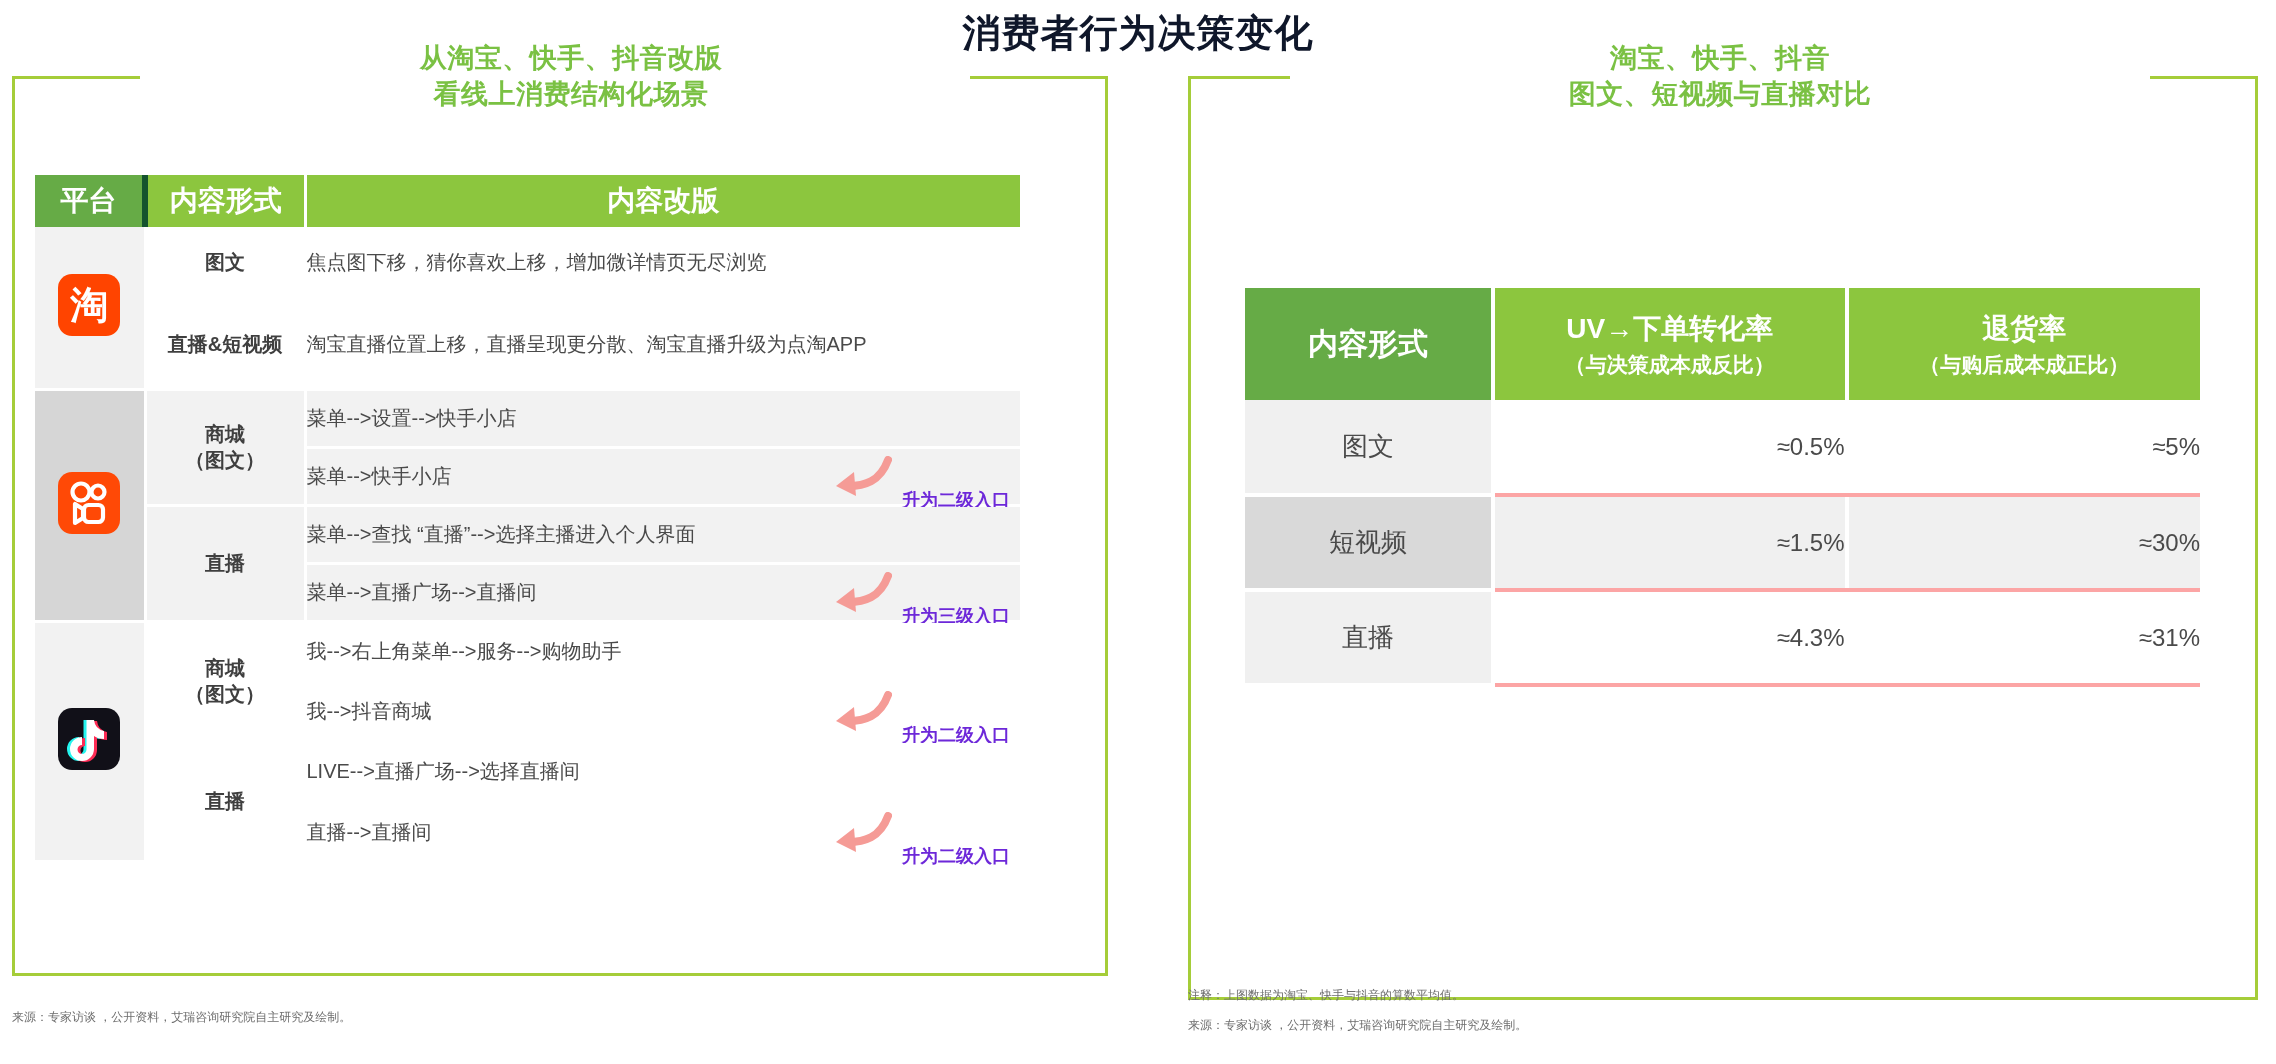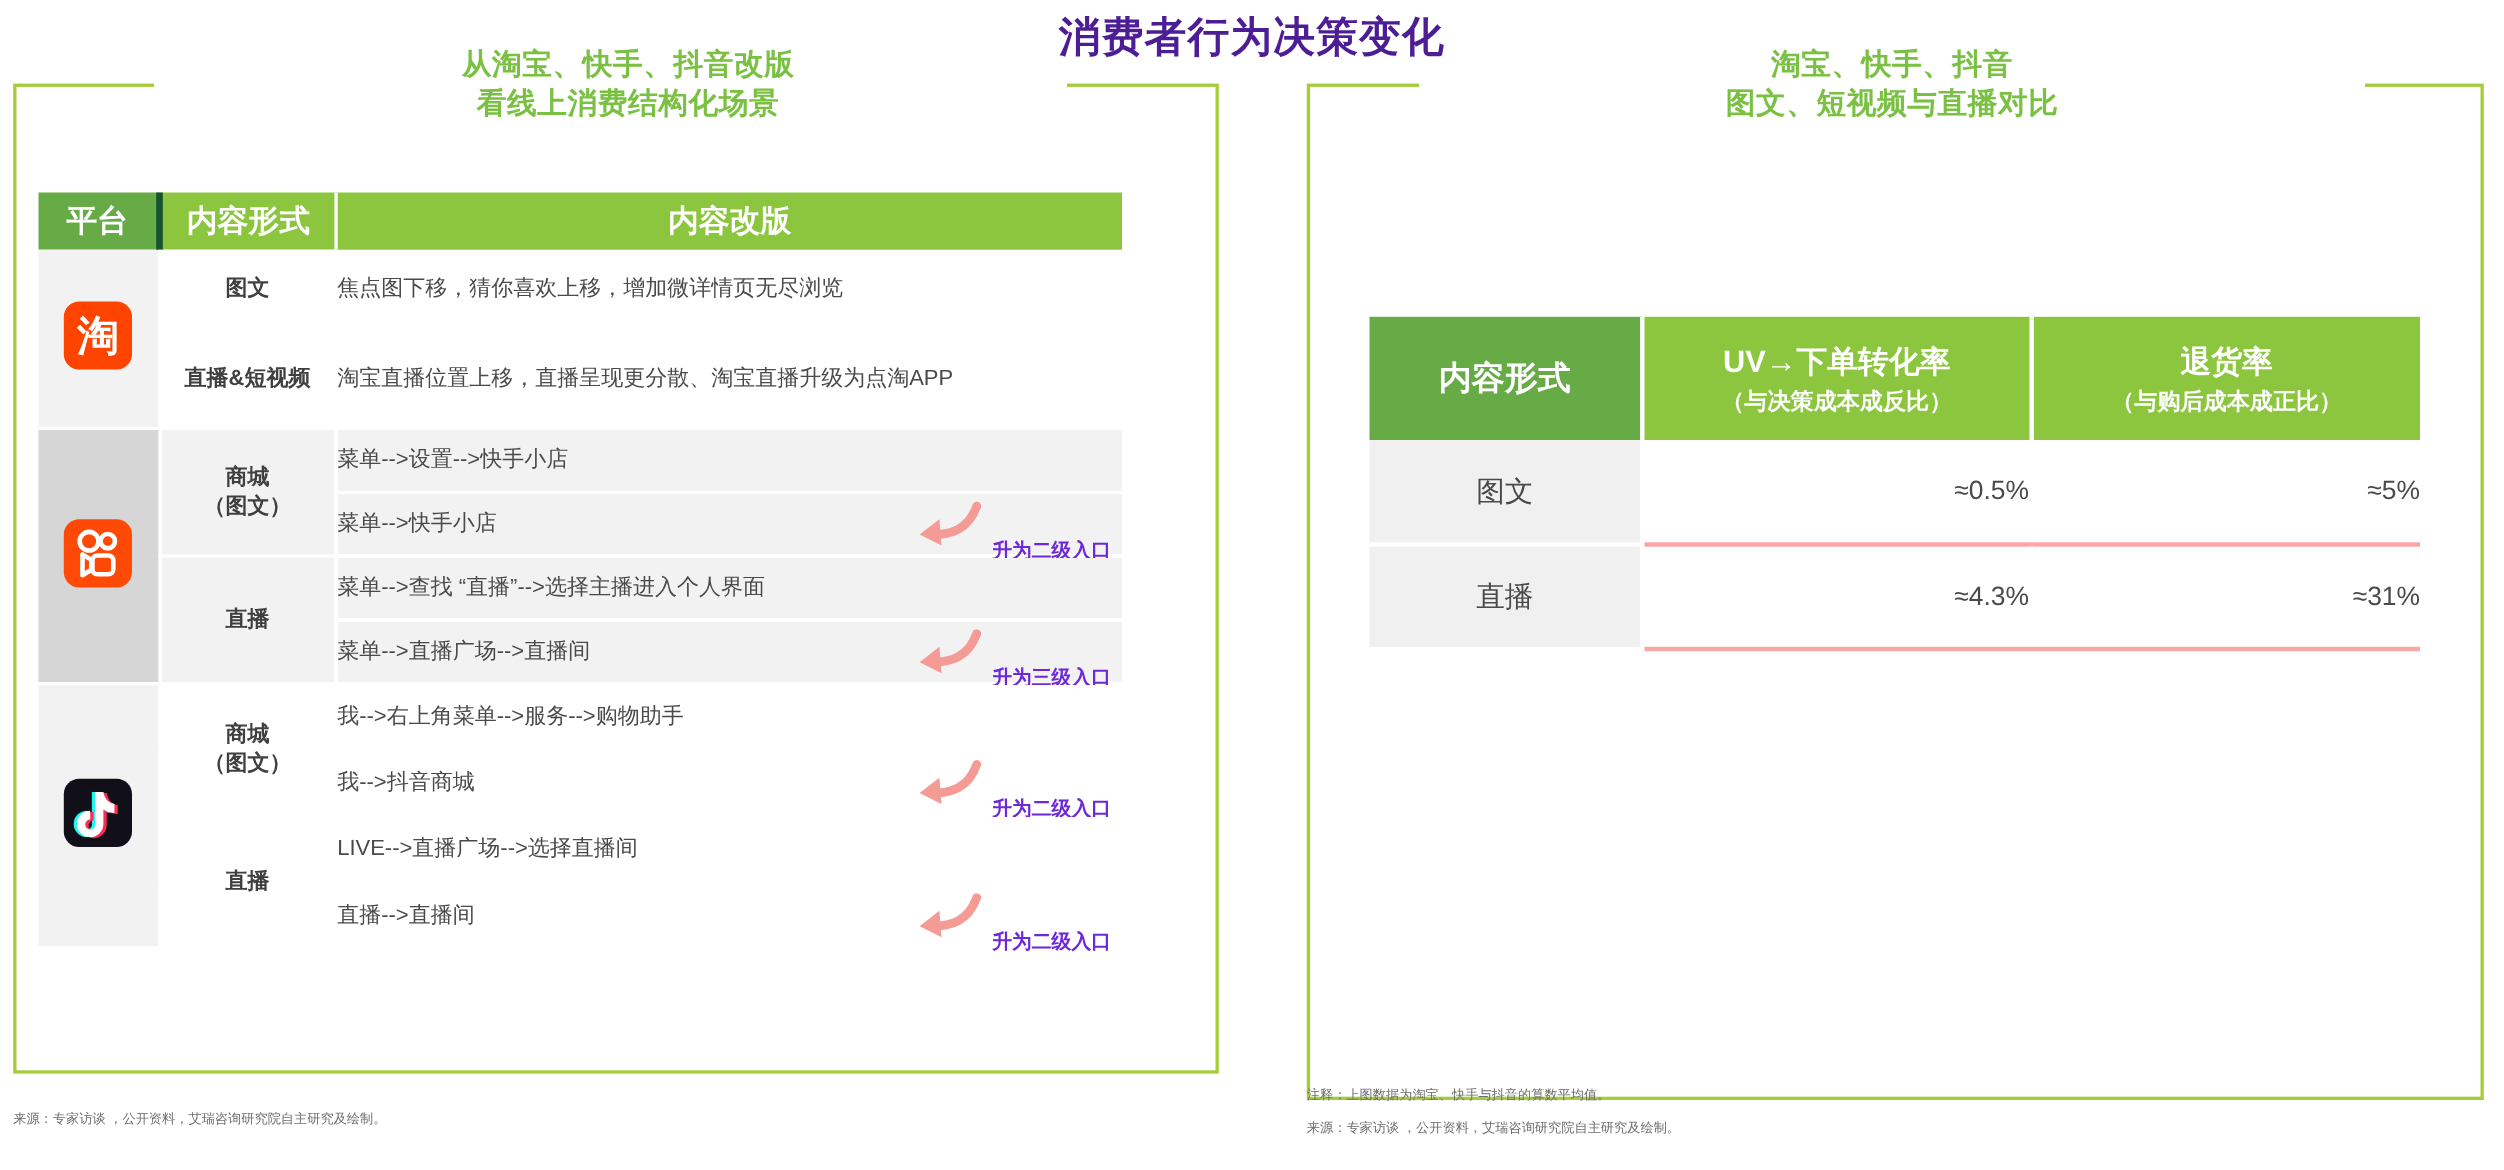--- a/index.html
+++ b/index.html
@@ -10,21 +10,21 @@
     overflow: hidden;
   }
   .page { position: relative; width: 2276px; height: 1064px; }
 
   
   .main-title {
     position: absolute;
     left: 0; top: 8px; width: 2276px;
     text-align: center;
     font-size: 38px; font-weight: bold;
-    color: #4c1d95;
+    color: #0f172a;
     letter-spacing: 1px;
   }
 
   
   .frame {
     position: absolute;
     border: 3px solid #a5cd39;
   }
   .frame-left  { left: 12px;   top: 76px;  width: 1096px; height: 900px; }
   .frame-right { left: 1188px; top: 76px;  width: 1070px; height: 924px; }
@@ -331,20 +331,25 @@
           <span class="h2">（与购后成本成正比）</span>
         </th>
       </tr>
     </thead>
     <tbody>
       <tr class="rowA">
         <td class="rt-cat">图文</td>
         <td class="rt-val">≈0.5%</td>
         <td class="rt-val">≈5%</td>
       </tr>
+      <tr class="rowB">
+        <td class="rt-cat">短视频</td>
+        <td class="rt-val">≈1.5%</td>
+        <td class="rt-val">≈30%</td>
+      </tr>
       <tr class="rowA">
         <td class="rt-cat">直播</td>
         <td class="rt-val">≈4.3%</td>
         <td class="rt-val">≈31%</td>
       </tr>
     </tbody>
   </table>
 
   <div class="foot foot-right">注释：上图数据为淘宝、快手与抖音的算数平均值。
 来源：专家访谈 ，公开资料，艾瑞咨询研究院自主研究及绘制。</div>

